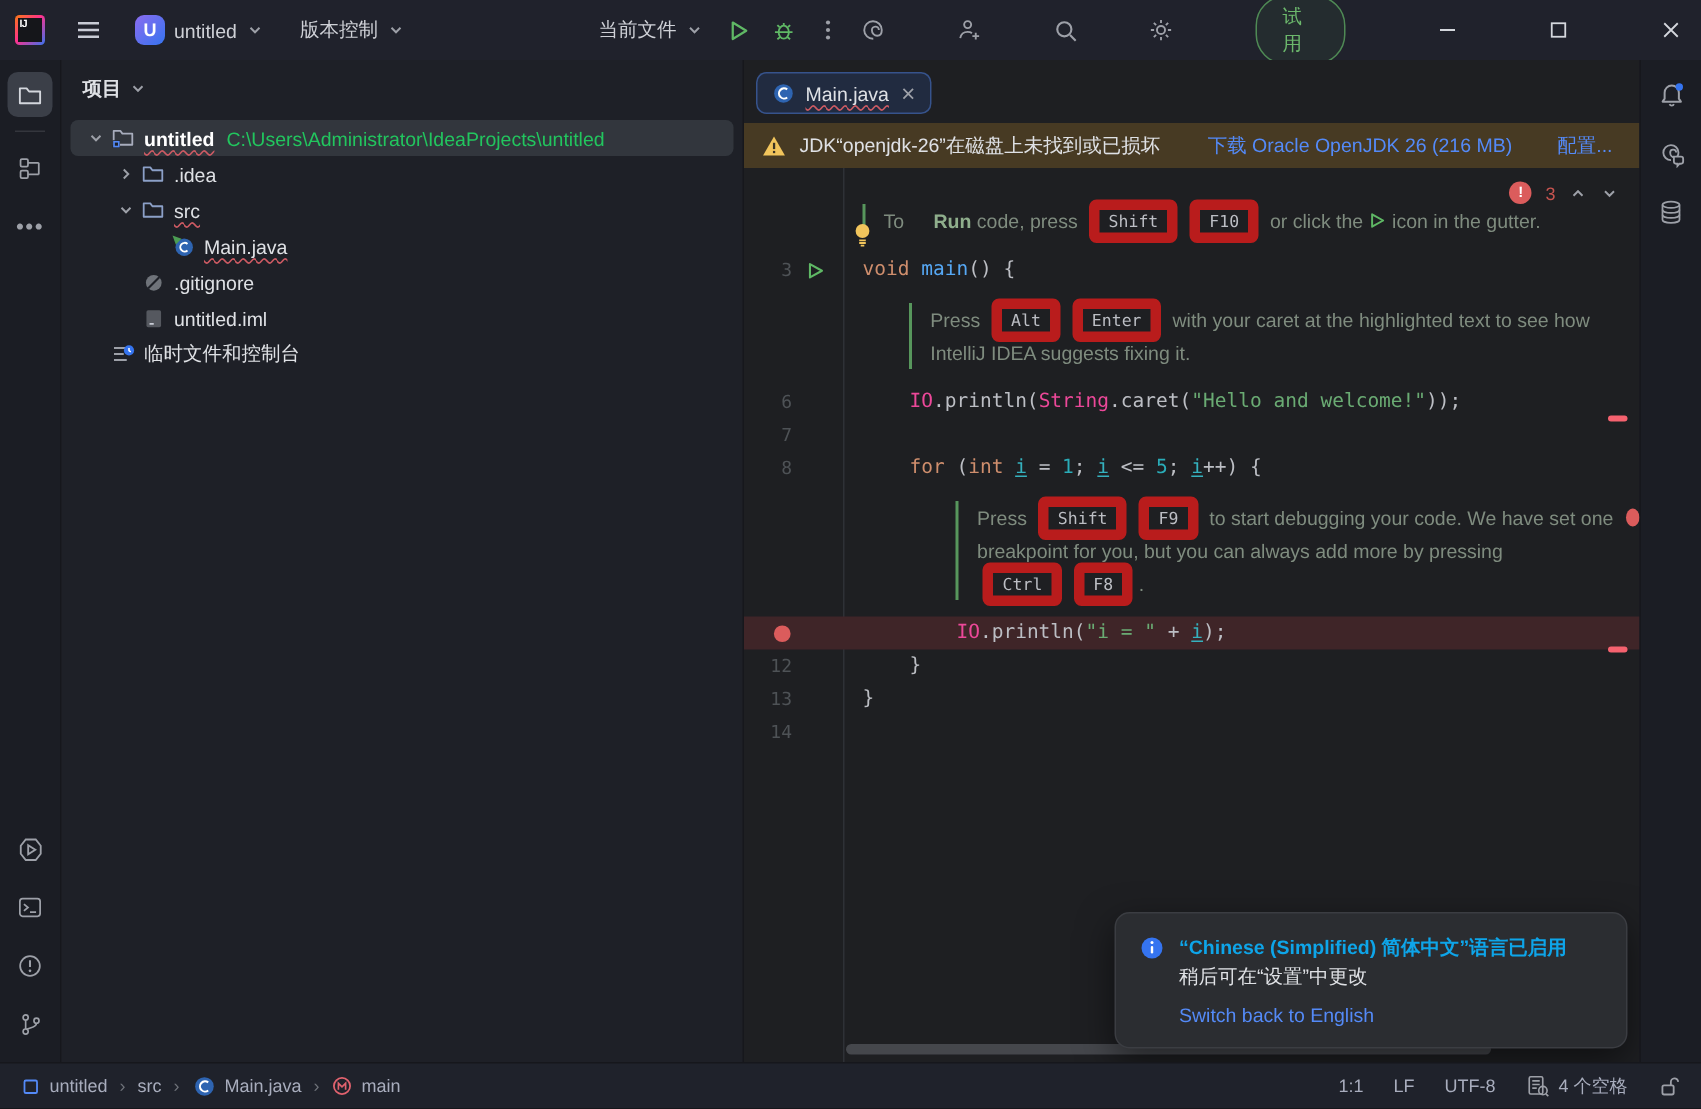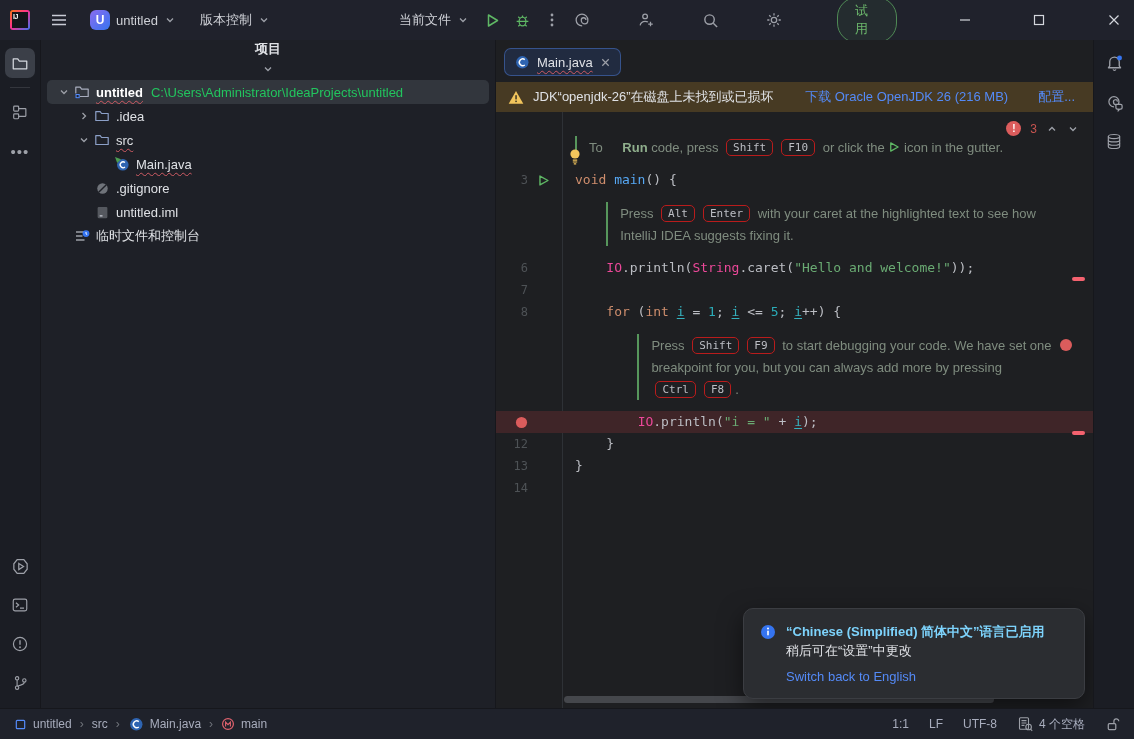--- a/index.html
+++ b/index.html
@@ -34,21 +34,21 @@
   .stripe-r { border-left:1px solid #16171C; }
   .sbtn { width:30px; height:30px; border-radius:7px; display:flex; align-items:center; justify-content:center; }
   .sbtn.active { background:#3B3F48; }
   .sdiv { width:20px; height:1px; background:#34363D; }
   .sgrow { flex:1; }
   .dots3 { color:#9DA0A8; font-size:15px; letter-spacing:1px; }
 
   
   .panel { width:455px; flex:0 0 455px; background:#1E2027; border-right:1px solid #16171C;
            display:flex; flex-direction:column; }
-  .pp-header { height:38px; display:flex; align-items:center; gap:5px; padding:0 14px; font-weight:bold; color:#DFE1E5;flex-direction:column; }
+  .pp-header { height:38px; display:flex; align-items:center; gap:5px; padding:0 14px; font-weight:bold; color:#DFE1E5; }
   .tree { padding:2px 0; }
   .tree-row { height:24px; display:flex; align-items:center; margin:0 6px; border-radius:5px; white-space:nowrap; overflow:hidden; }
   .tree-row.selected { background:#32363D; }
   .chev-slot { width:18px; flex:0 0 18px; display:flex; justify-content:center; }
   .ticon { width:18px; flex:0 0 18px; display:flex; justify-content:center; margin-right:5px; }
   .tlabel { color:#DFE1E5; }
   .tlabel.b { font-weight:bold; color:#FFFFFF; }
   .tpath { color:#22c55e; margin-left:8px; }
   .squig { text-decoration:underline; text-decoration-style:wavy; text-decoration-color:#CE5A63;
            text-decoration-thickness:1px; text-underline-offset:3px; }
@@ -74,37 +74,37 @@
   .ccontent { padding-left:13px; white-space:pre; flex:1; position:relative; }
   .tk-pl { color:#BCBEC4; } .tk-kw { color:#CF8E6D; } .tk-fn { color:#56A8F5; }
   .tk-err { color:#ec4899; } .tk-str { color:#6AAB73; } .tk-num { color:#2AACB8; }
   .tk-var { color:#35B1BE; text-decoration:underline; text-underline-offset:2px; }
 
   .hintblock { margin:11px 0; }
   .hint { border-left:2px solid #57965C; padding-left:12px; color:#7F8C7F;
           font-family:"Liberation Sans","DejaVu Sans",sans-serif; font-size:13px; }
   .hint-row { height:22px; display:flex; align-items:center; white-space:pre; }
   .hint-b { font-weight:bold; color:#8FAE8C;margin-left:16px; }
-  .keycap { font-family:"DejaVu Sans Mono",monospace; font-size:11px; color:#BCBEC4; border:1px solid #b91c1c;
+  .keycap { font-family:"DejaVu Sans Mono",monospace; font-size:11px; color:#BCBEC4; border:7px solid #b91c1c;
             border-radius:5px; padding:1px 6px; margin:0 4px; line-height:13px; }
   .reddot { width:12px; height:12px; border-radius:50%; background:#DB5C5C; display:inline-block; margin-left:5px; }
   .errmark { position:absolute; right:8px; bottom:-2px; width:13px; height:4px; border-radius:2px; background:#F5626F; }
 
   .insp { position:absolute; top:9px; right:14px; display:flex; align-items:center; gap:9px;
           font-family:"Liberation Sans",sans-serif; font-size:12px; }
   .errball { width:15px; height:15px; border-radius:50%; background:#DB5C5C; color:#fff; font-size:10px;
              font-weight:bold; display:flex; align-items:center; justify-content:center; }
   .insp-count { color:#C75450; }
   .bulb { position:absolute; left:72px; top:36px; }
   .hscroll { position:absolute; left:68px; bottom:5px; width:430px; height:7px; border-radius:4px; background:#45474C; }
 
   .notif { position:absolute; right:8px; bottom:9px; width:342px; background:#2B2D31; border:1px solid #3B3D42;
            border-radius:10px; padding:13px 16px 14px; box-shadow:0 8px 24px rgba(0,0,0,.5);
            display:flex; gap:10px; font-family:"Liberation Sans","DejaVu Sans",sans-serif; z-index:5; }
-  .notif-title { font-weight:bold; color:#7dd3fc; line-height:19px; }
+  .notif-title { font-weight:bold; color:#0ea5e9; line-height:19px; }
   .notif-body { color:#DFE1E5; line-height:19px; }
   .notif-link { color:#548AF7; margin-top:9px; }
 
   
   .statusbar { height:31px; flex:0 0 31px; background:#1F222B; border-top:1px solid #16171C;
                display:flex; align-items:center; padding:0 14px; color:#A8ADBD; font-size:12px; }
   .bc { display:flex; align-items:center; gap:8px; }
   .bc-item { display:flex; align-items:center; gap:6px; }
   .bc-sep { color:#6F737A; font-size:12px; }
   .sb-right { margin-left:auto; display:flex; align-items:center; gap:20px; }

